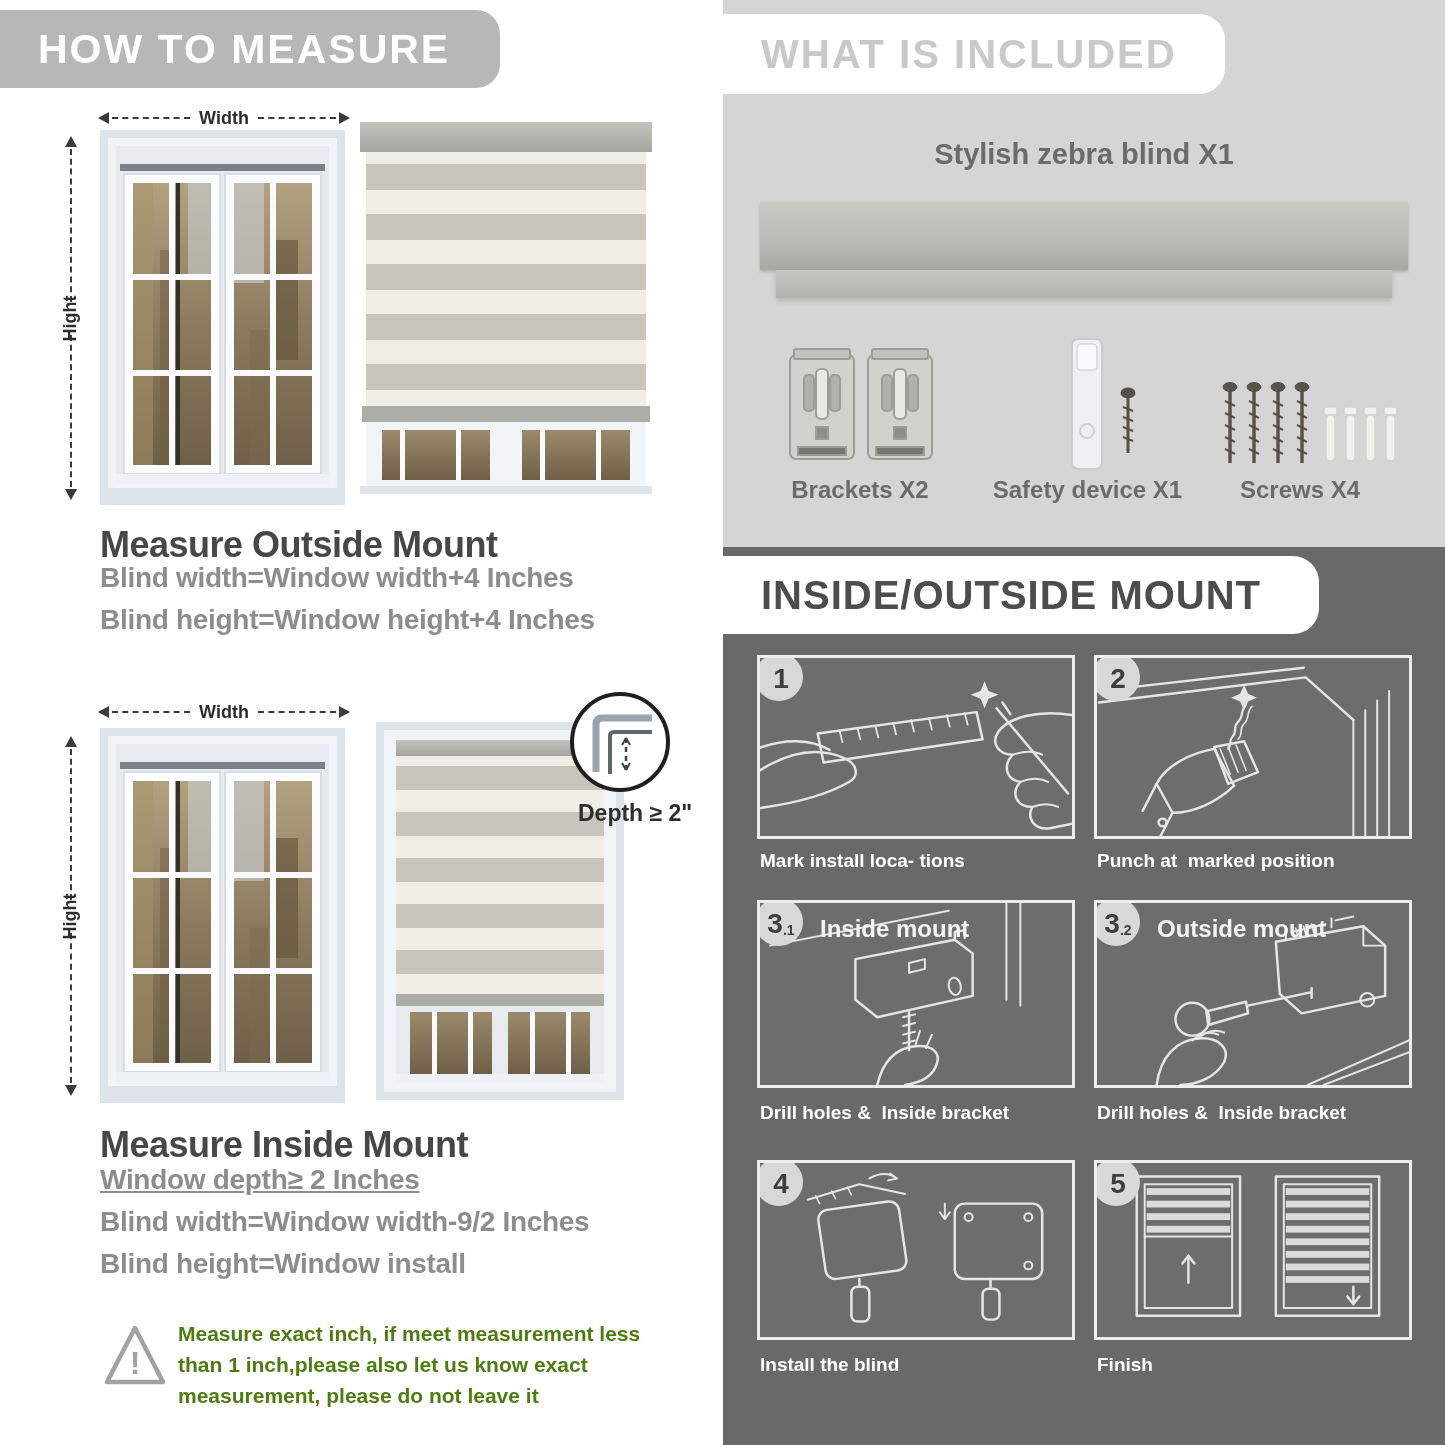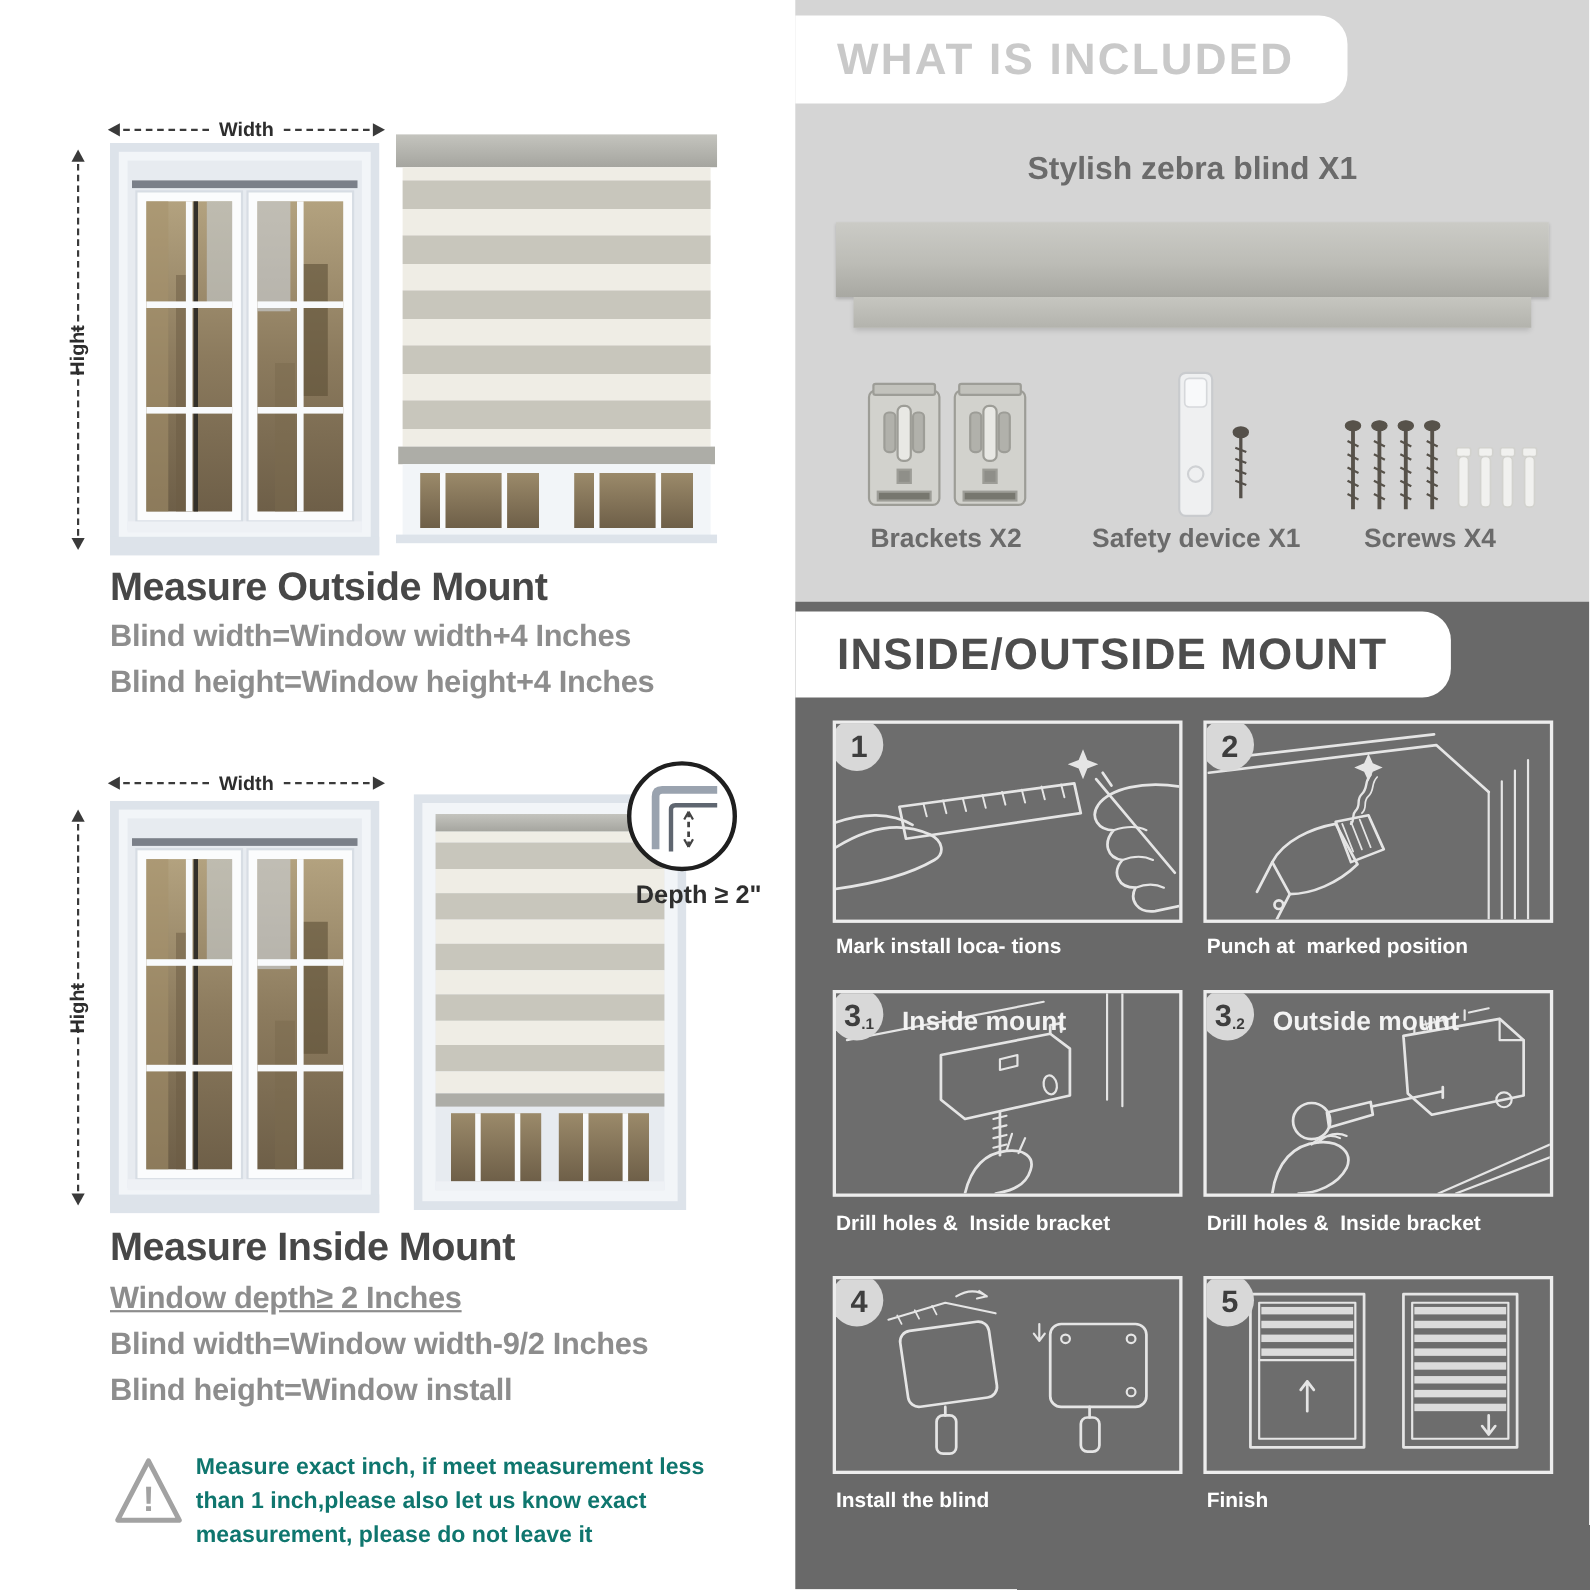--- a/index.html
+++ b/index.html
@@ -4,23 +4,23 @@
 <style>
   html,body{margin:0;padding:0;background:#fff;}
   #canvas{position:relative;width:1445px;height:1445px;background:#fff;overflow:hidden;
           font-family:"Liberation Sans","DejaVu Sans",sans-serif;}
   .abs{position:absolute;}
 
   
   .howto-bar{left:0;top:10px;width:500px;height:78px;background:#b7b7b7;border-radius:0 24px 24px 0;
              color:#fff;font-size:41px;font-weight:bold;line-height:78px;padding-left:38px;
              letter-spacing:2px;box-sizing:border-box;}
-  .sec-title{font-size:36px;font-weight:bold;color:#474747;letter-spacing:-.5px;}
+  .sec-title{font-size:36px;font-weight:bold;color:#474747;letter-spacing:-.5px;margin-top:12px;}
   .sec-line{font-size:28px;font-weight:bold;color:#8d8d8d;letter-spacing:-.3px;}
-  .warn-text{width:470px;font-size:21px;font-weight:bold;color:#0f766e;line-height:31px;}
+  .warn-text{width:470px;font-size:21px;font-weight:bold;color:#4d7c0f;line-height:31px;}
 
   
   .harrow{position:absolute;height:24px;display:flex;align-items:center;}
   .harrow .tl{width:0;height:0;border-top:6px solid transparent;border-bottom:6px solid transparent;border-right:11px solid #3a3a3a;}
   .harrow .tr{width:0;height:0;border-top:6px solid transparent;border-bottom:6px solid transparent;border-left:11px solid #3a3a3a;}
   .harrow .dh{flex:1;height:0;border-top:2px dashed #3a3a3a;margin:0 3px;}
   .harrow .hlab{font-size:18px;font-weight:bold;color:#2d2d2d;padding:0 6px;}
   .varrow{position:absolute;width:26px;display:flex;flex-direction:column;align-items:center;}
   .varrow .tu{width:0;height:0;border-left:6px solid transparent;border-right:6px solid transparent;border-bottom:11px solid #3a3a3a;}
   .varrow .td{width:0;height:0;border-left:6px solid transparent;border-right:6px solid transparent;border-top:11px solid #3a3a3a;}
@@ -74,20 +74,23 @@
         <stop offset="0" stop-color="#9b8a6a"></stop>
           <stop offset="1" stop-color="#6e5f48"></stop>
       </linearGradient>
       <linearGradient id="gCassette" x1="0" y1="0" x2="0" y2="1">
         <stop offset="0" stop-color="#c4c4be"></stop>
           <stop offset="1" stop-color="#a5a59f"></stop>
       </linearGradient>
     </defs>
   </svg>
 
+  <div class="abs howto-bar">
+    <span>HOW TO MEASURE</span>
+  </div>
 
   <div class="harrow" style="left:98px;top:106px;width:252px;">
     <i class="tl"></i>
       <span class="dh"></span>
     <span class="hlab">Width</span>
     <span class="dh"></span>
       <i class="tr"></i>
   </div>
   <div class="varrow" style="left:58px;top:136px;height:364px;">
     <i class="tu"></i>

